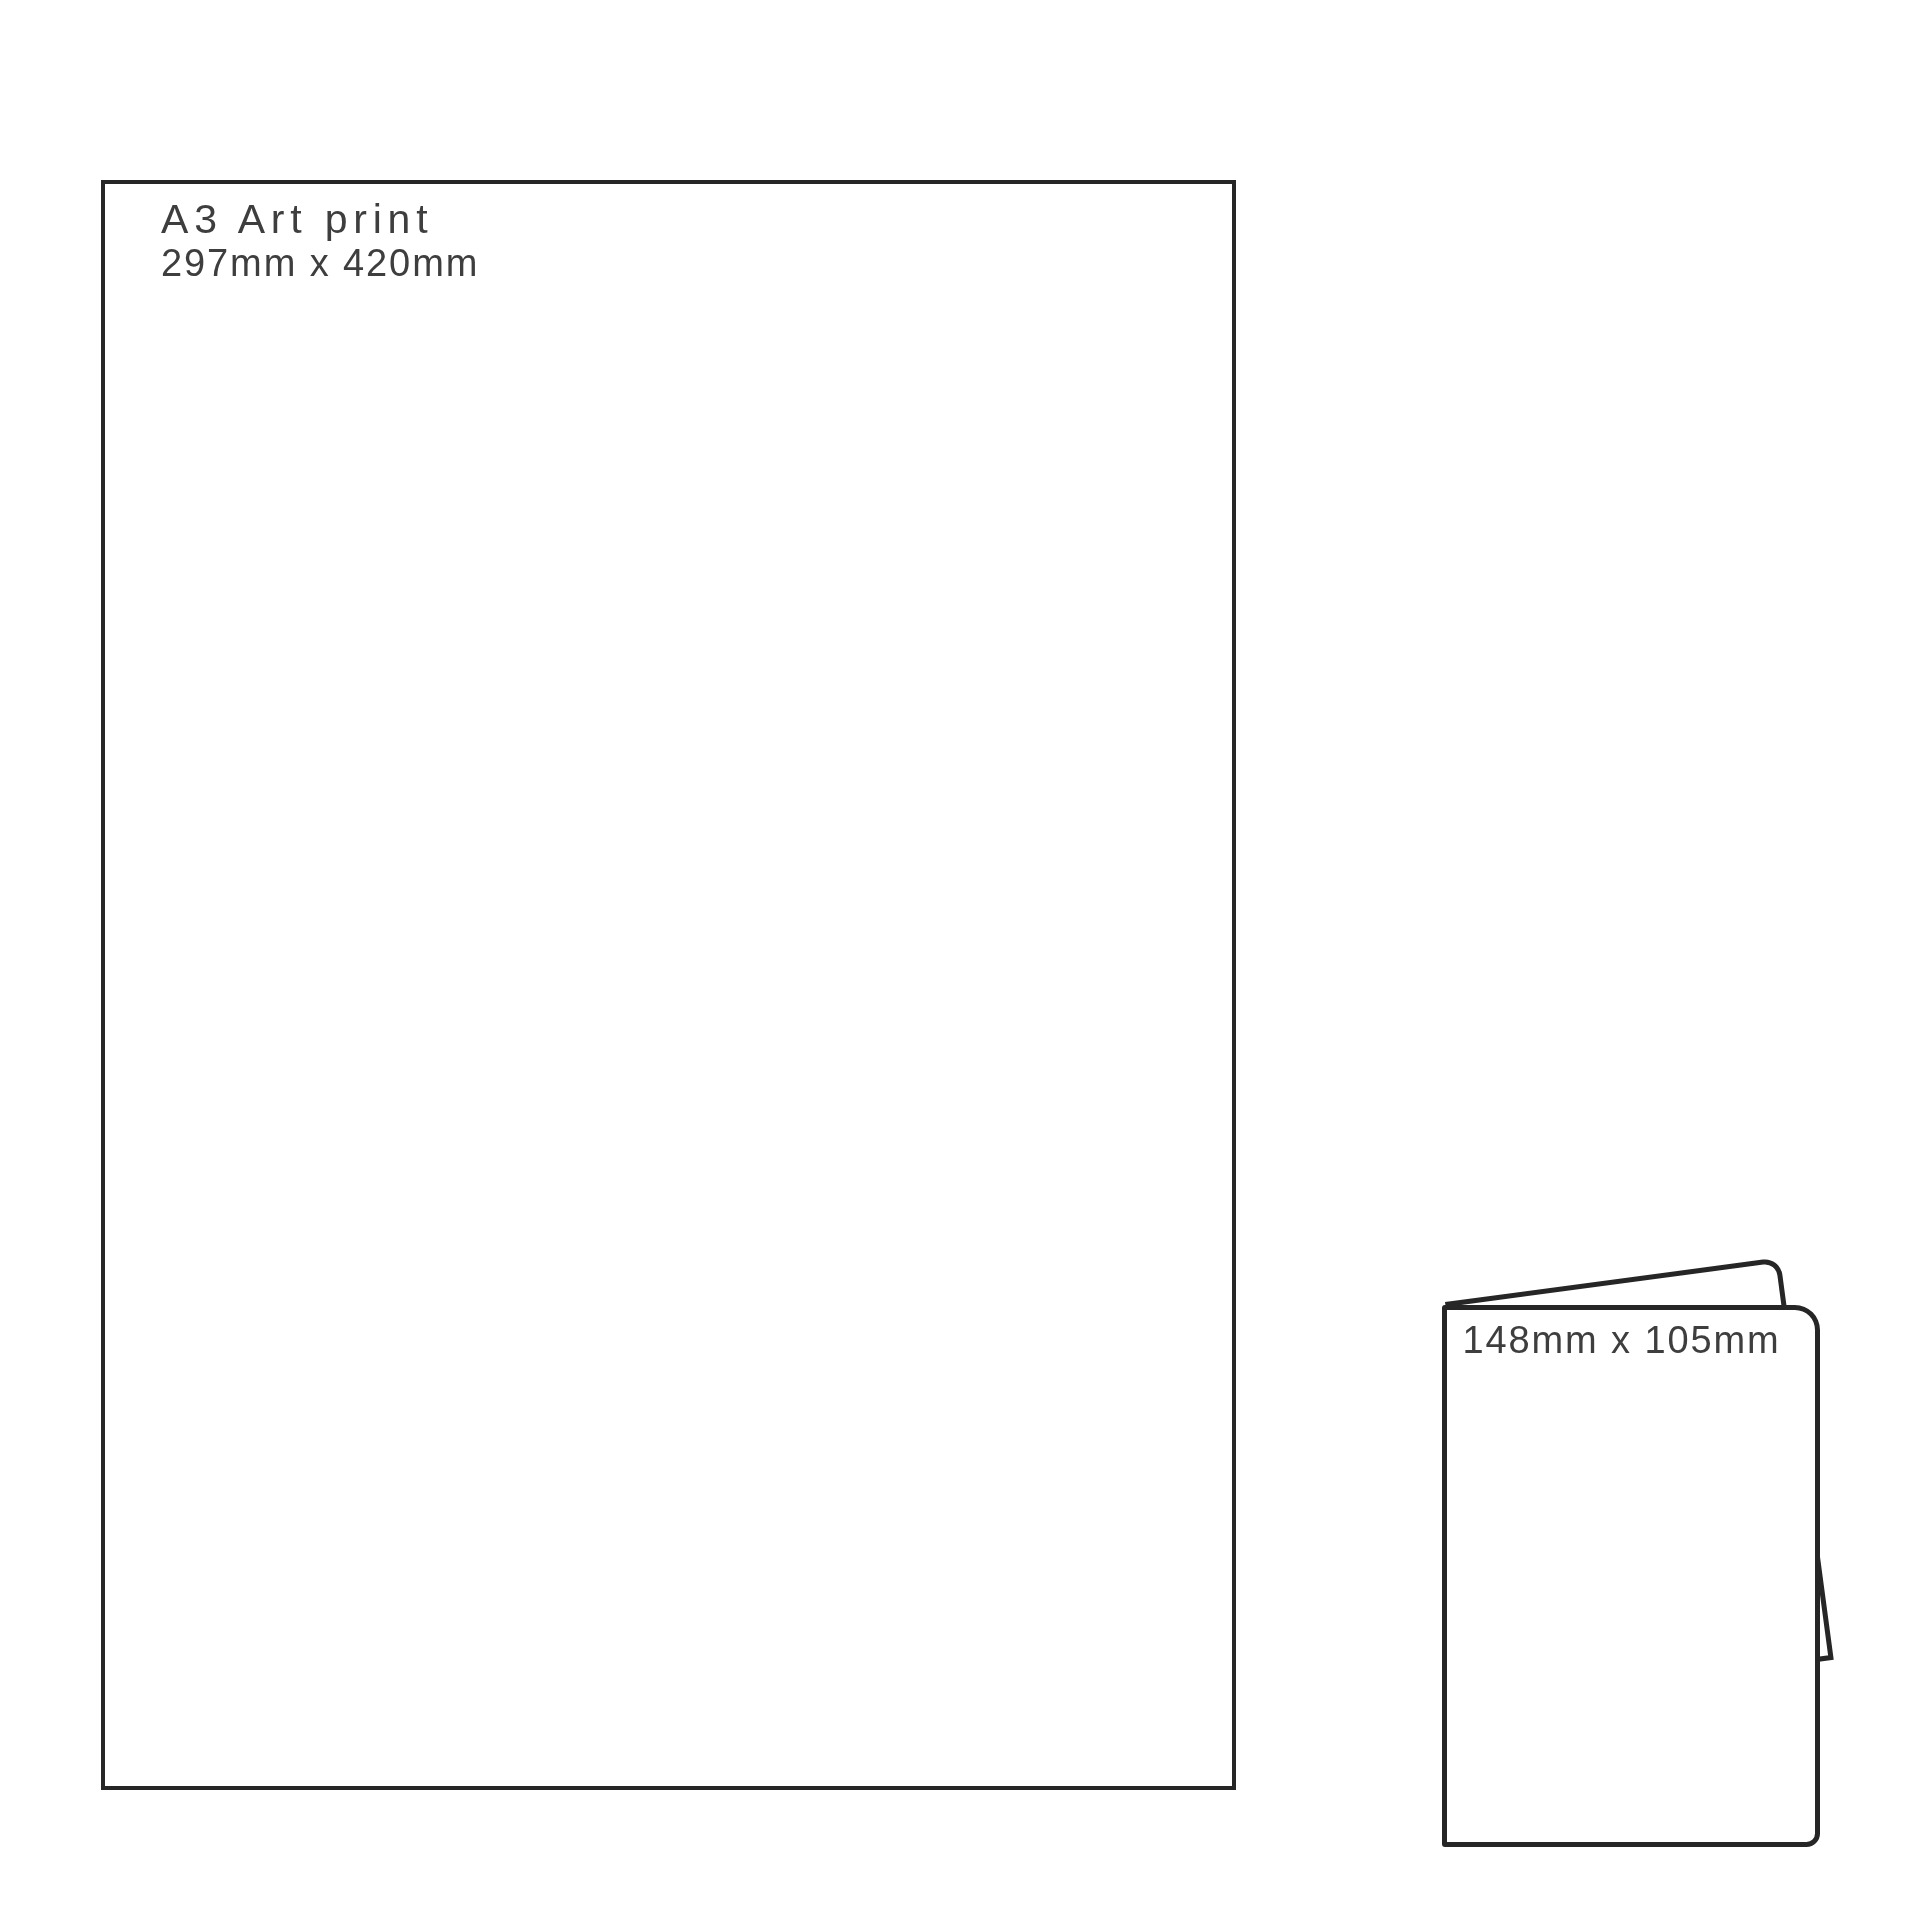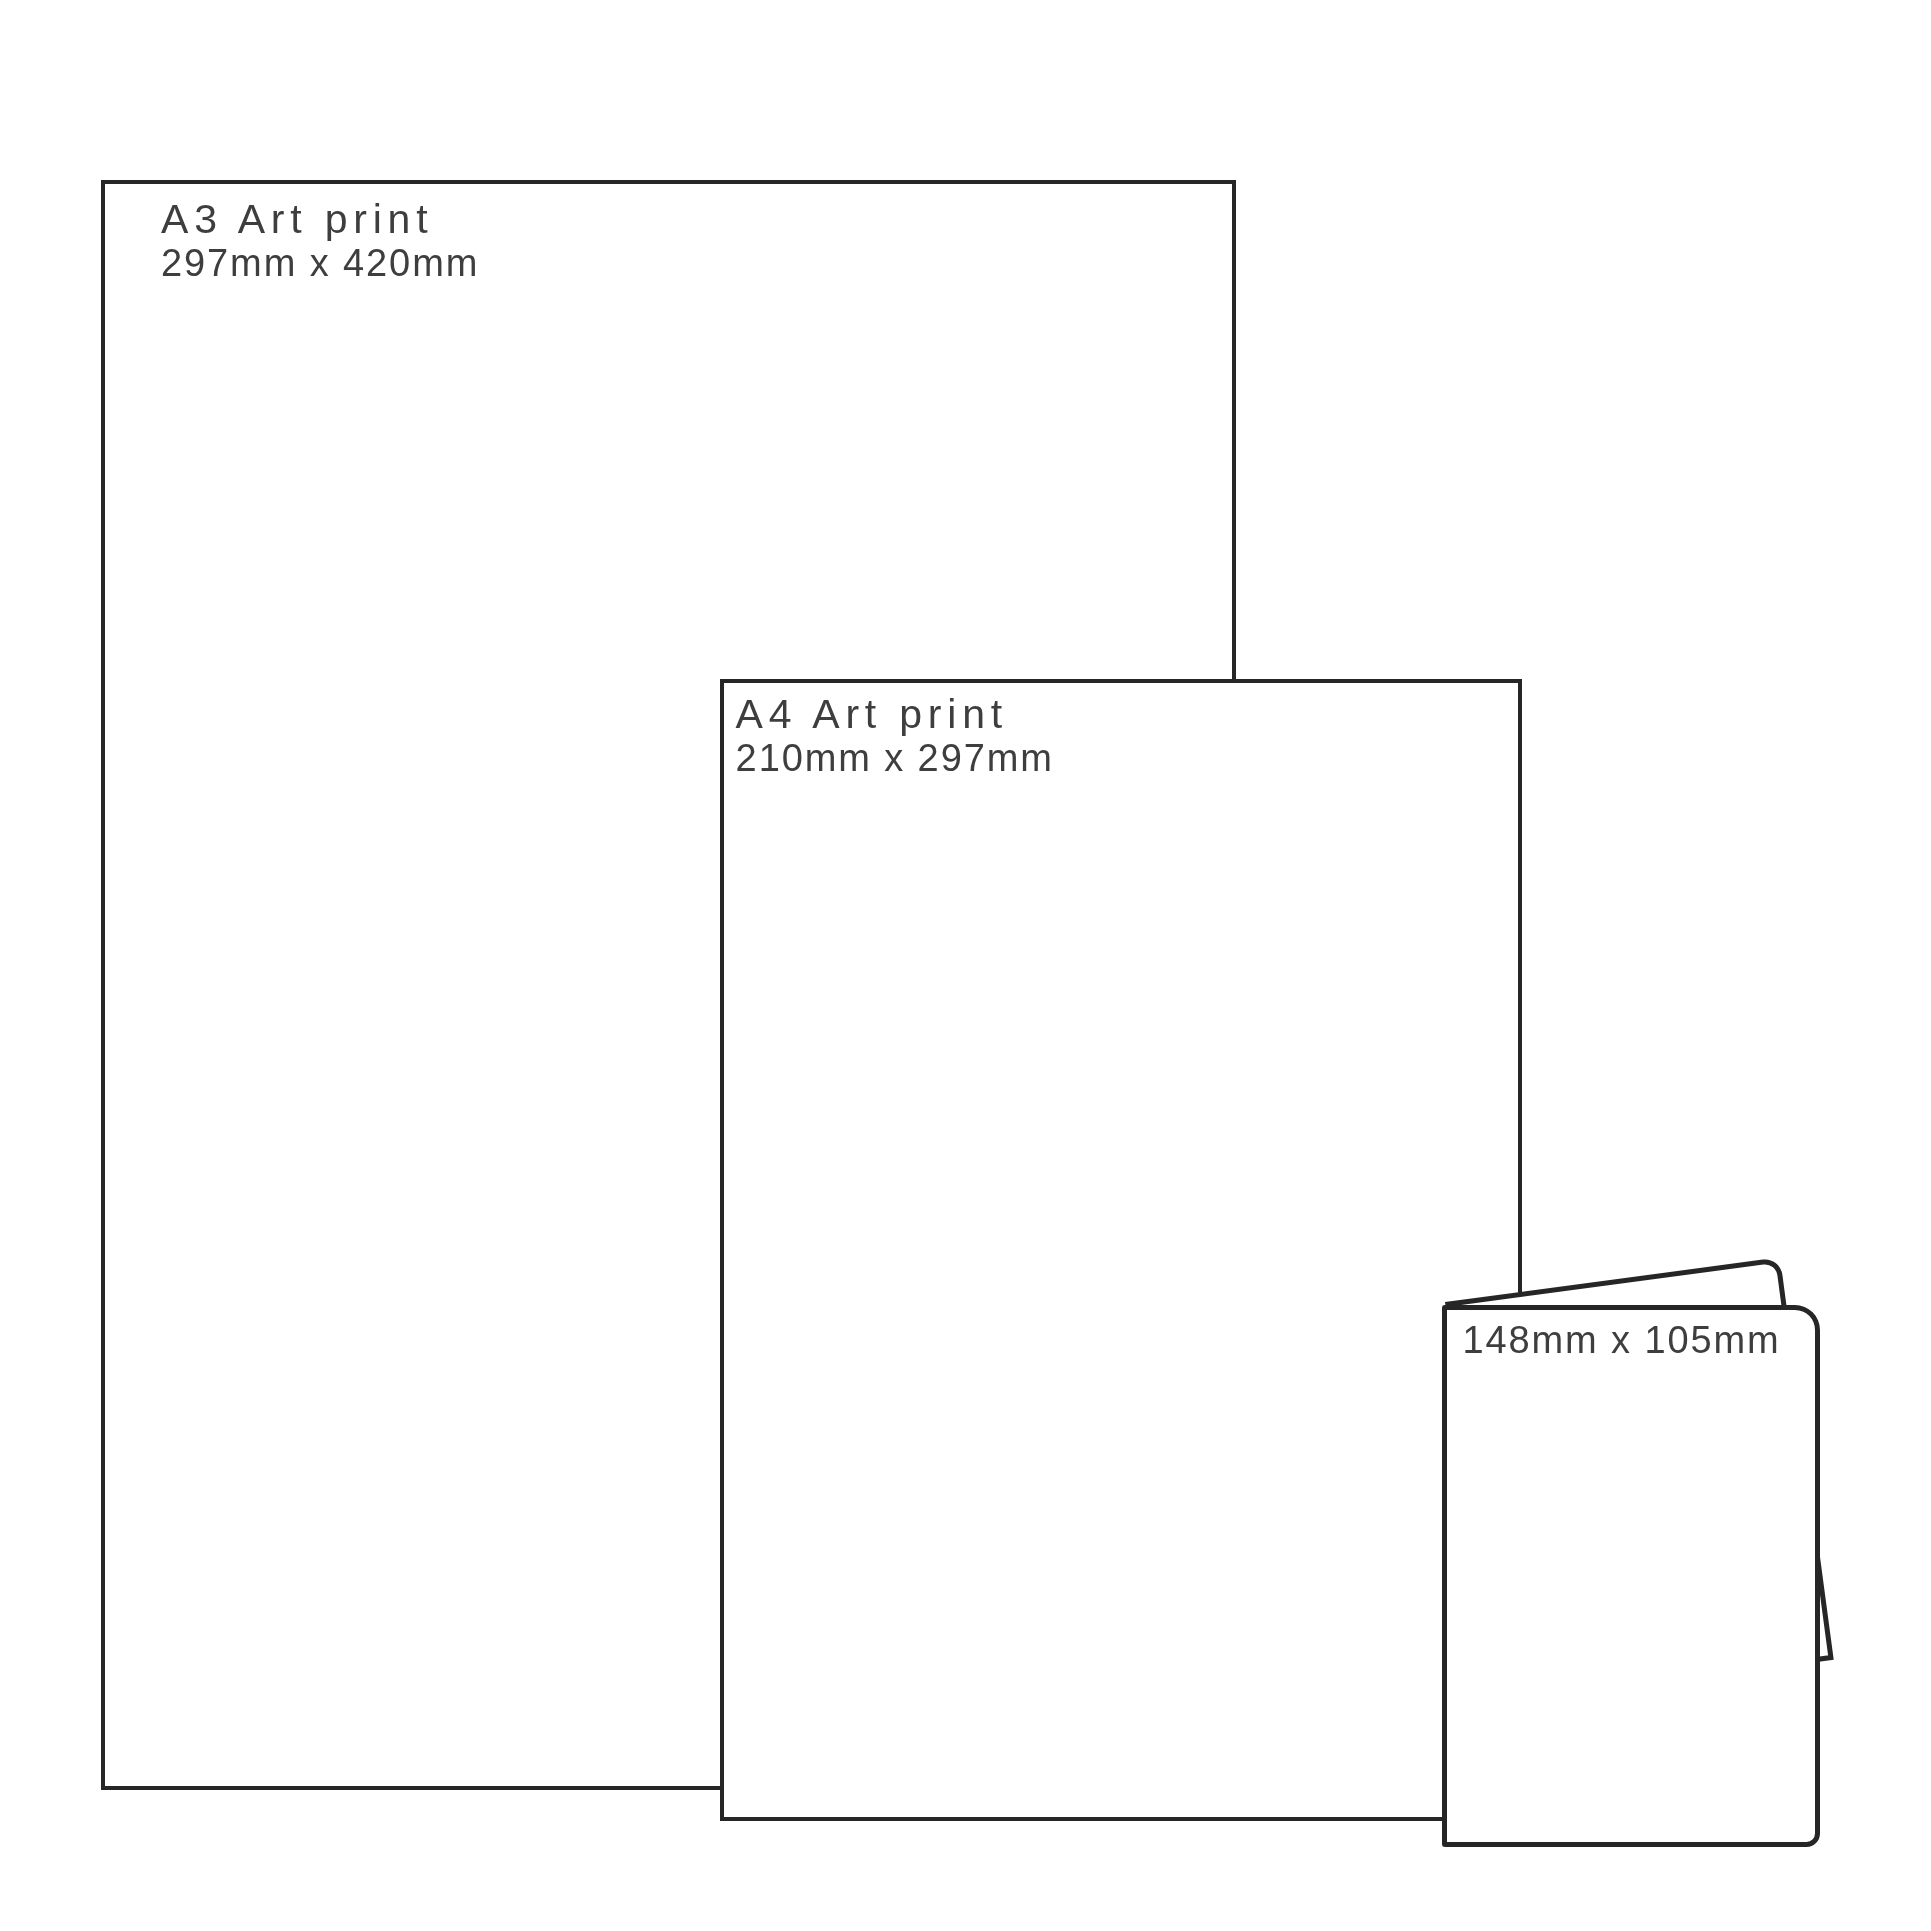--- a/index.html
+++ b/index.html
@@ -73,26 +73,20 @@
 
 <div class="stage">
 
   <div class="panel a3-box">
     <div class="label">
       <div class="title">A3 Art print</div>
       <div class="dims">297mm x 420mm</div>
     </div>
   </div>
 
-  <div class="panel a4-box">
-    <div class="label">
-      <div class="title">A4 Art print</div>
-      <div class="dims">210mm x 297mm</div>
-    </div>
-  </div>
 
   <div class="panel card-back"></div>
 
   <div class="panel card-front">
     <div class="label">
       <div class="dims">148mm x 105mm</div>
     </div>
   </div>
 
 </div>

